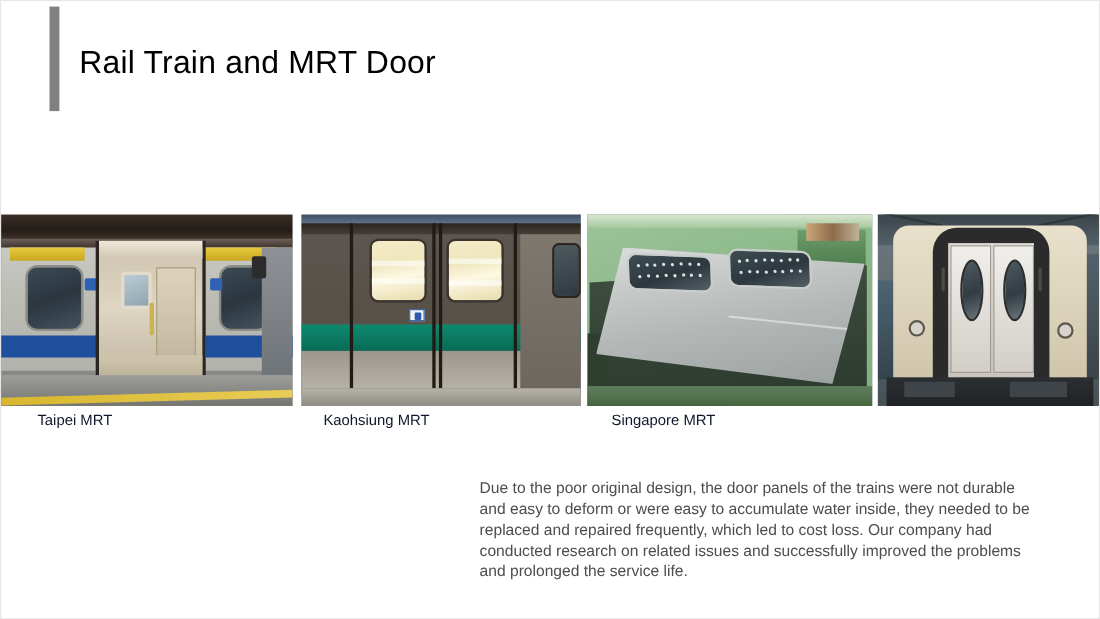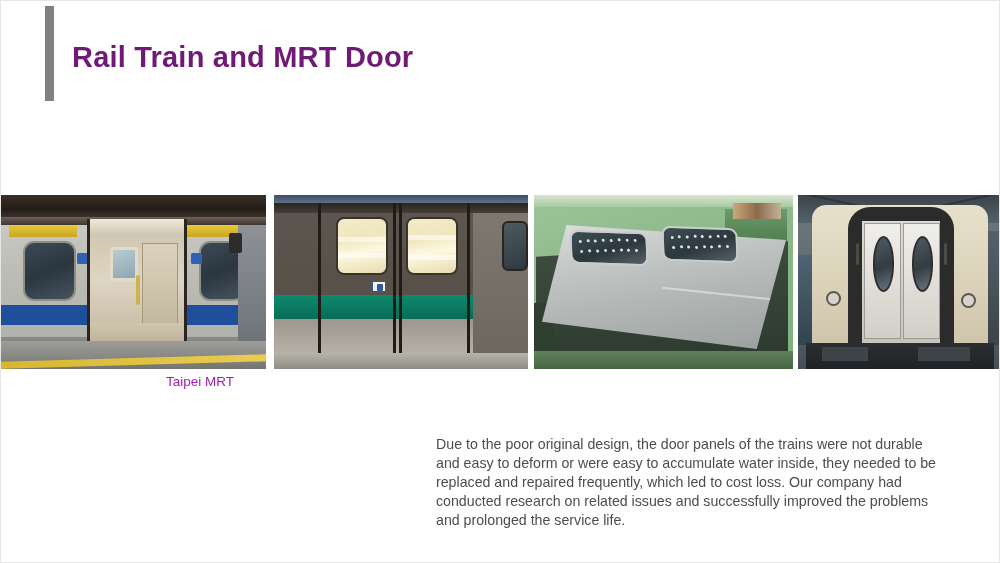--- a/index.html
+++ b/index.html
@@ -29,22 +29,22 @@
     width: 9px;
     height: 95px;
     background: #808080;
   }
 
   .title {
     position: absolute;
     left: 71px;
     top: 40px;
     font-size: 29px;
-    font-weight: bold;
-    color: #701a75;
+    font-weight: normal;
+    color: #000000;
     letter-spacing: 0.2px;
     white-space: nowrap;
   }
 
   .subtitle {
     position: absolute;
     left: 73px;
     top: 84px;
     font-size: 14.5px;
     color: #6b6b6b;
@@ -63,22 +63,22 @@
 
   .p1 { left: 0px;   width: 265px; }
   .p2 { left: 273px; width: 254px; }
   .p3 { left: 533px; width: 259px; }
   .p4 { left: 797px; width: 203px; }
 
   .caption {
     position: absolute;
     top: 373px;
     font-size: 13.5px;
-    color: #a21caf;
-    text-align: right;
+    color: #0f172a;
+    text-align: left;
     white-space: nowrap;
   }
   .c1 { left: 33px;  width: 200px; }
   .c2 { left: 293px; width: 200px; }
   .c3 { left: 555px; width: 200px; }
   .c4 { left: 793px; width: 200px; }
 
   
   .body-text {
     position: absolute;
@@ -384,16 +384,18 @@
       <div class="m-bar m-b2"></div>
       <div class="m-gauge m-g1"></div>
       <div class="m-gauge m-g2"></div>
       <div class="m-under"></div>
       <div class="m-bogie m-bg1"></div>
       <div class="m-bogie m-bg2"></div>
     </div>
   </div>
 
   <div class="caption c1">Taipei MRT</div>
+  <div class="caption c2">Kaohsiung MRT</div>
+  <div class="caption c3">Singapore MRT</div>
 
   <p class="body-text">Due to the poor original design, the door panels of the trains were not durable and easy to deform or were easy to accumulate water inside, they needed to be replaced and repaired frequently, which led to cost loss. Our company had conducted research on related issues and successfully improved the problems and prolonged the service life.</p>
 
 </div>
 
 </body></html>

